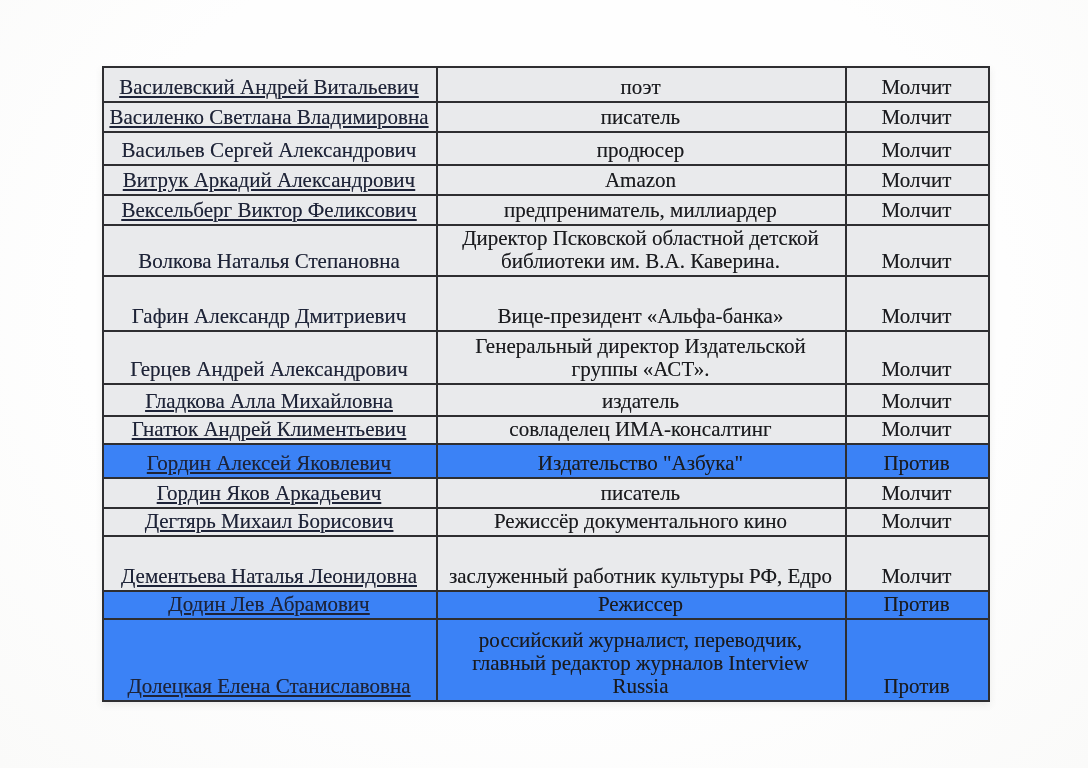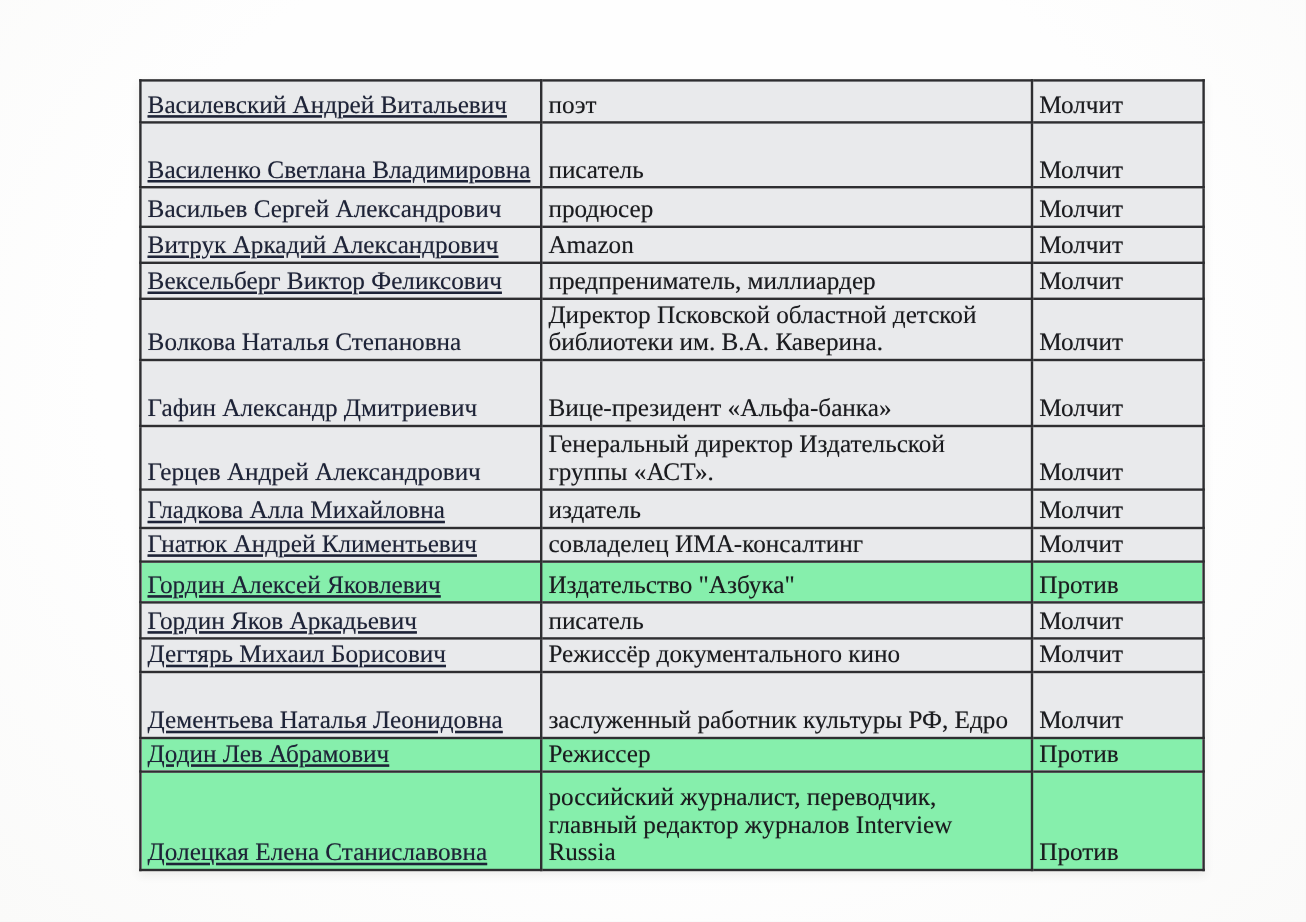--- a/index.html
+++ b/index.html
@@ -14,43 +14,44 @@
     font-family: "Liberation Serif", "DejaVu Serif", serif;
     overflow: hidden;
   }
   .page {
     position: absolute;
     inset: 0;
     background: radial-gradient(ellipse at 50% 40%, #fefefe 60%, #fafaf9 100%);
   }
   .table-wrap {
     position: absolute;
-    left: 116px;
+    left: 102px;
     top: 66px;
     box-shadow: 0 3px 7px rgba(90,88,80,0.10);
+    text-align: center;
   }
   table.people {
     border-collapse: collapse;
     table-layout: fixed;
     width: 886px;
     background: #e9eaec;
   }
   table.people td {
     border: 2px solid #2e2e31;
     vertical-align: bottom;
     padding: 1px 7px 2px 5px;
     font-size: 21px;
     line-height: 23px;
     color: #1a1b1e;
     overflow: hidden;
     background: #e9eaec;
     text-shadow: 0 0 0.6px rgba(25,26,32,0.5);
   }
   table.people tr.highlight td {
-    background: #86efac;
+    background: #3b82f6;
   }
   .person-name {
     color: #1d2338;
   }
   .person-name.underlined {
     text-decoration: underline;
     text-decoration-thickness: 1.6px;
     text-underline-offset: 2px;
   }
   td.col-status {
@@ -67,21 +68,21 @@
         <col style="width:334px">
         <col style="width:409px">
         <col style="width:143px">
       </colgroup>
       <tbody id="table-body">
           <tr style="height: 35px;">
             <td class="col-name"><span class="person-name underlined">Василевский Андрей Витальевич</span></td>
             <td class="col-desc">поэт</td>
             <td class="col-status">Молчит</td>
           </tr>
-          <tr style="height: 54px; padding-left: 40px;">
+          <tr style="height: 30px; padding-left: 40px;">
             <td class="col-name"><span class="person-name underlined">Василенко Светлана Владимировна</span></td>
             <td class="col-desc">писатель</td>
             <td class="col-status">Молчит</td>
           </tr>
           <tr style="height: 33px;">
             <td class="col-name"><span class="person-name">Васильев Сергей Александрович</span></td>
             <td class="col-desc">продюсер</td>
             <td class="col-status">Молчит</td>
           </tr>
           <tr style="height: 30px;">

